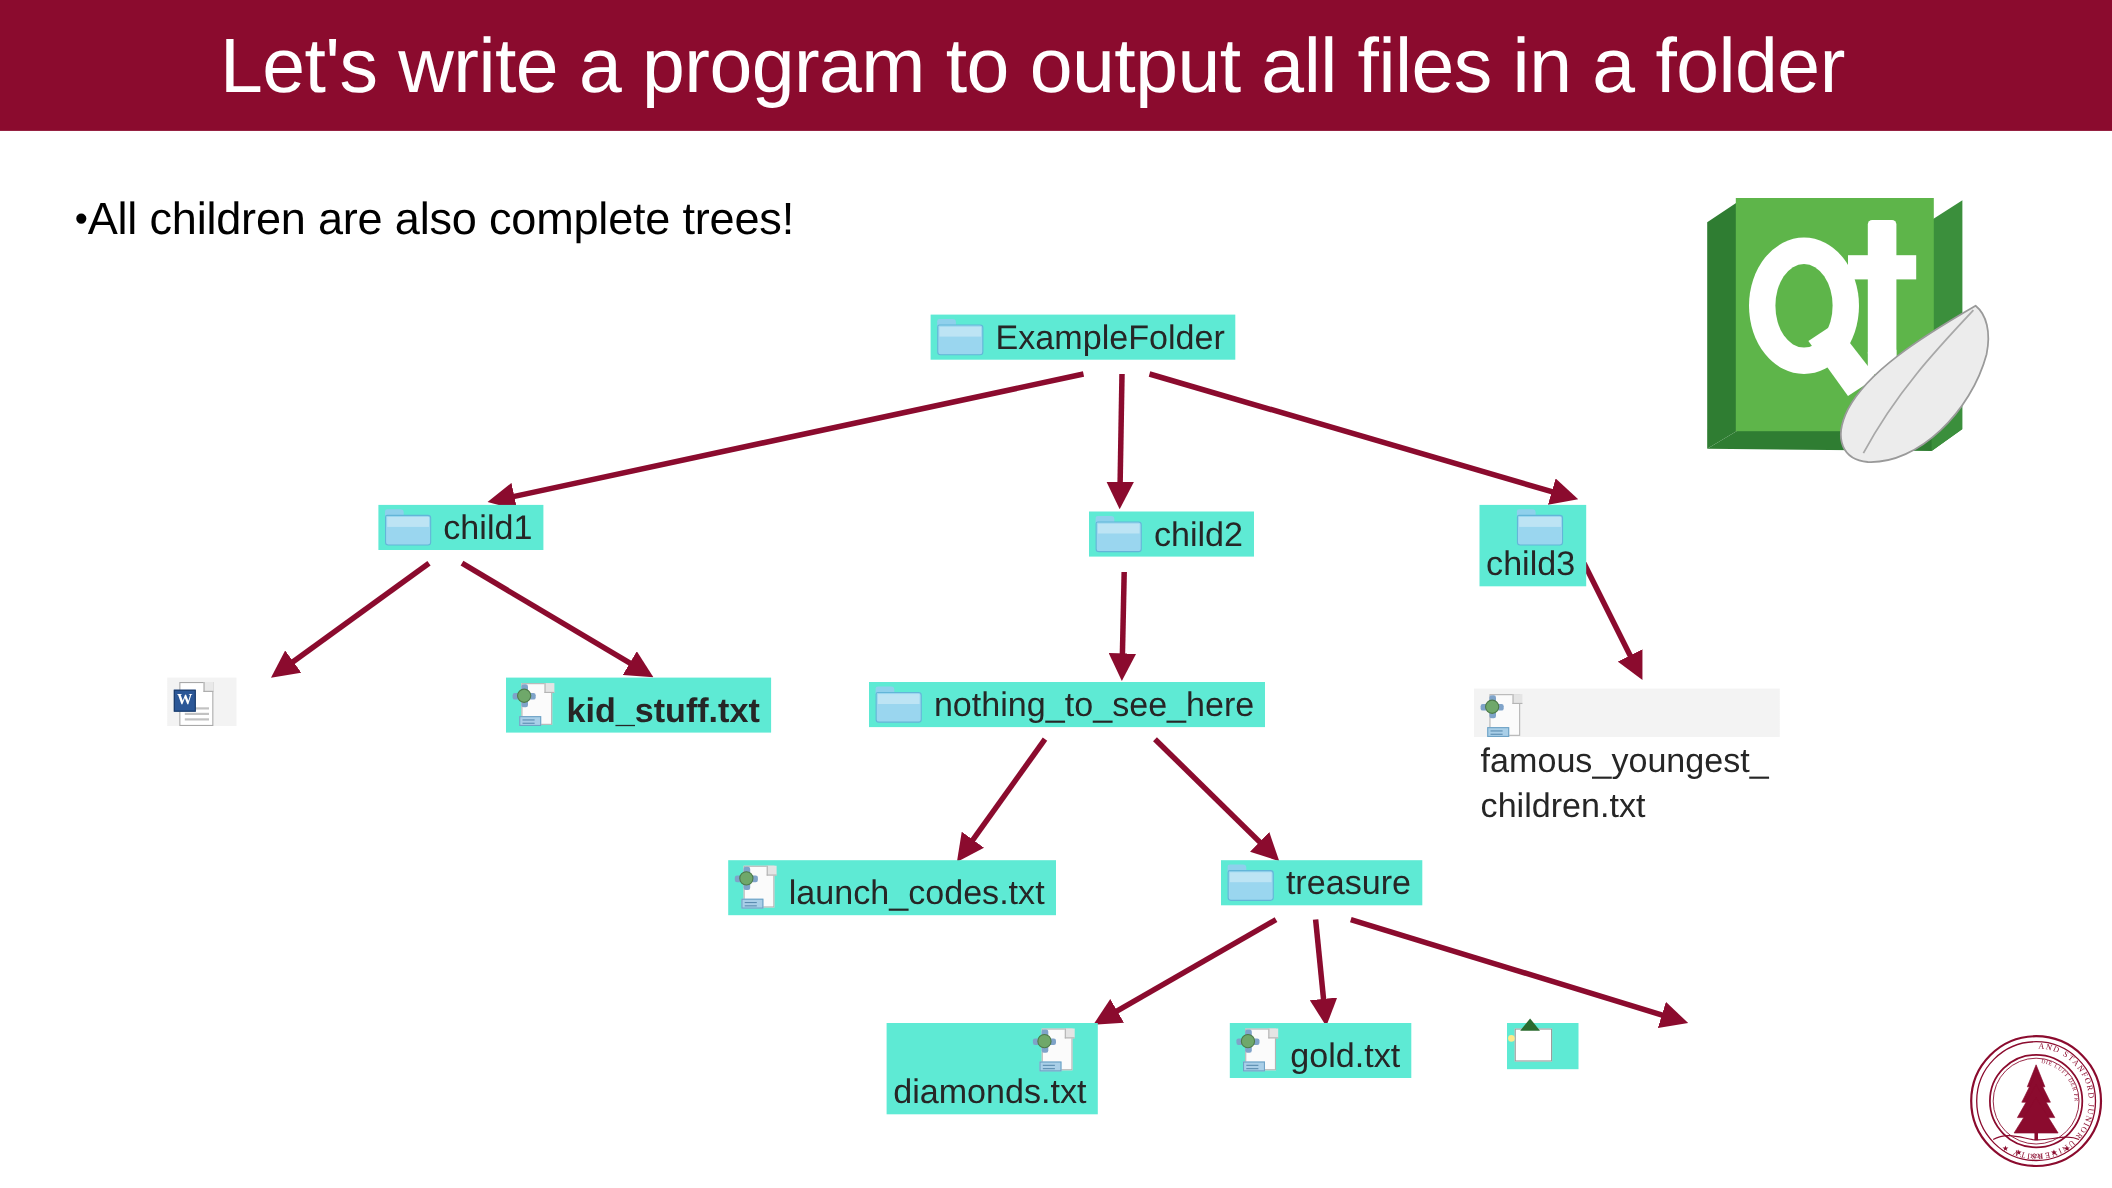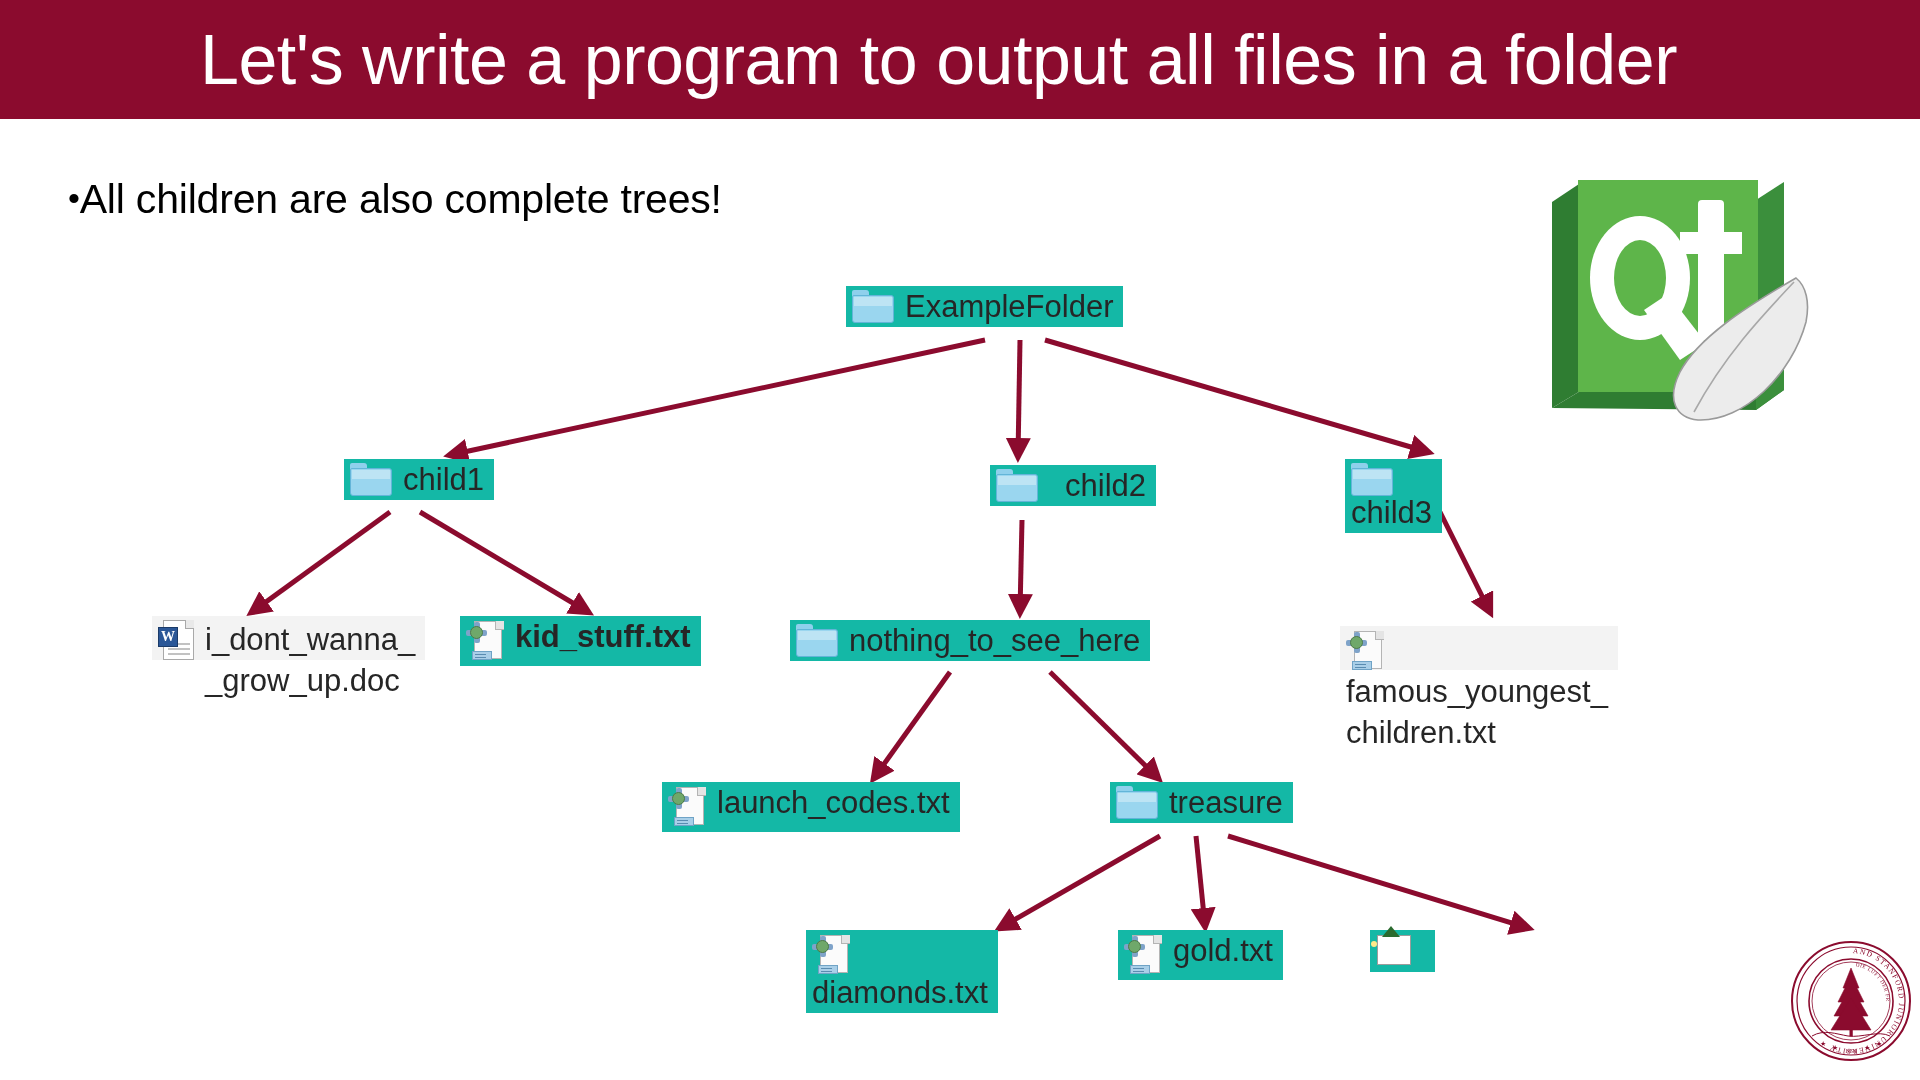--- a/index.html
+++ b/index.html
@@ -50,23 +50,23 @@
     letter-spacing: -0.2px;
   }
   #bullet-dot {
     font-size: 34px;
     vertical-align: 3px;
   }
 
   
   .node {
     position: absolute;
-    background: #14b8a6;
+    background: #5eead4;
     display: flex;
-    align-items: flex-start;
+    align-items: flex-end;
     padding: 4px 10px 4px 6px;
     box-sizing: border-box;
     font-size: 31px;
     color: #262626;
     white-space: nowrap;
     line-height: 1.08;
     z-index: 5;
   }
   .node.twoline {
     background: linear-gradient(to bottom, #f3f3f3 0, #f3f3f3 44px, rgba(255,255,255,0) 44px);
@@ -302,21 +302,21 @@
       </span>
       <span class="label">ExampleFolder</span>
     </div>
     <div class="node" style="left: 344px; top: 459px;">
       <span class="icon folder-icon">
         <span class="tab"></span>
         <span class="body"></span>
       </span>
       <span class="label">child1</span>
     </div>
-    <div class="node" style="left: 990px; top: 465px; gap: 16px;">
+    <div class="node" style="left: 990px; top: 465px;">
       <span class="icon folder-icon">
         <span class="tab"></span>
         <span class="body"></span>
       </span>
       <span class="label">child2</span>
     </div>
     <div class="node" style="left: 1345px; top: 459px; flex-direction: column;">
       <span class="icon folder-icon">
         <span class="tab"></span>
         <span class="body"></span>
@@ -326,22 +326,20 @@
     <div class="node twoline" style="left: 152px; top: 616px;">
       <span class="icon doc-icon">
         <span class="page">
           <span class="line" style="top:22px"></span>
           <span class="line" style="top:27px"></span>
           <span class="line" style="top:32px"></span>
         </span>
         <span class="corner"></span>
         <span class="wbadge">W</span>
       </span>
-      <span class="label">i_dont_wanna_
-_grow_up.doc</span>
     </div>
     <div class="node" style="left: 460px; top: 616px; font-weight: bold;">
       <span class="icon txt-icon">
         <span class="page"></span>
         <span class="corner"></span>
         <span class="blue"></span>
         <span class="globe">
           <span class="arm t"></span>
           <span class="arm b"></span>
           <span class="arm l"></span>

